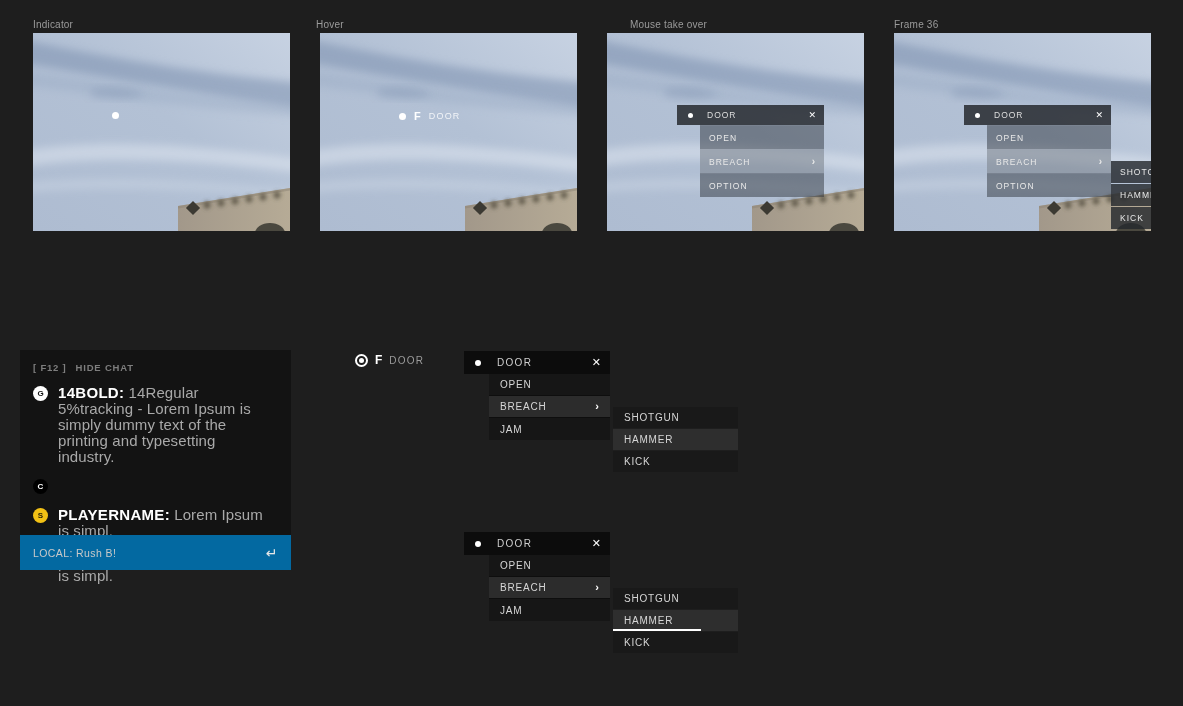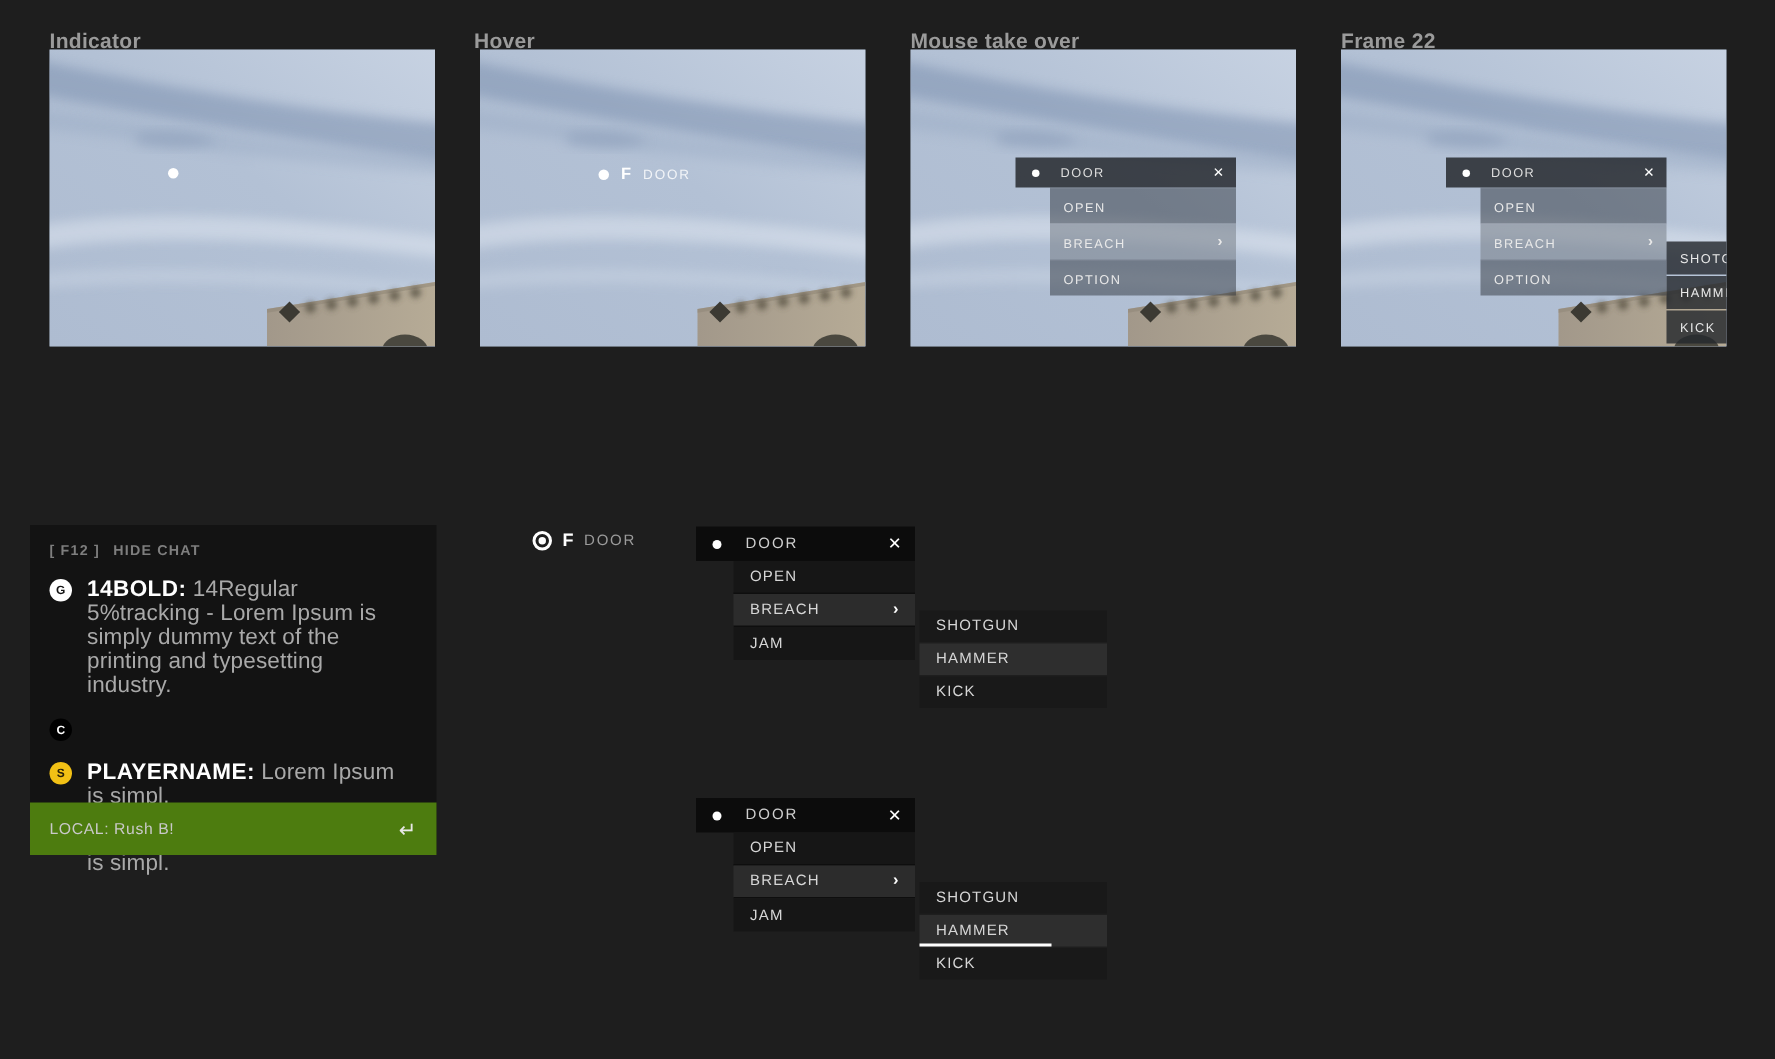--- a/index.html
+++ b/index.html
@@ -1,21 +1,21 @@
 <!DOCTYPE html>
 <html><head>
 <meta charset="utf-8">
 <style>
   * { margin:0; padding:0; box-sizing:border-box; }
   html,body { background:#1e1e1e; }
   .canvas { position:relative; width:1183px; height:706px; background:#1e1e1e;
             font-family:"Liberation Sans",sans-serif; overflow:hidden; }
 
   
-  .frame-label { position:absolute; top:19px; font-size:14px; color:#9b9b9b; letter-spacing:.2px;font-weight:bold; }
+  .frame-label { position:absolute; top:19px; font-size:10px; color:#9b9b9b; letter-spacing:.2px; }
   .frame { position:absolute; top:33px; width:257px; height:198px; overflow:hidden; background:#aebdd2; }
   .sky { position:absolute; left:0; top:0; display:block; }
 
   .dot { position:absolute; left:79px; top:79px; width:7px; height:7px; border-radius:50%; background:#fff; }
   .hover-hint { position:absolute; left:79px; top:76px; height:14px; display:flex; align-items:center; gap:8px; }
   .hover-hint .hdot { width:7px; height:7px; border-radius:50%; background:#fff; }
   .hover-hint .key { color:#fff; font-weight:bold; font-size:11px; }
   .hover-hint .target { color:rgba(255,255,255,.82); font-size:9px; letter-spacing:1.2px; }
 
   
@@ -60,21 +60,21 @@
   
   .chat { position:absolute; left:20px; top:350px; width:271px; height:220px; background:#131313; }
   .chat-header { display:flex; gap:9px; padding:12px 13px 0; font-size:9.5px; font-weight:bold;
                  color:#7e7e7e; letter-spacing:.8px; }
   .chat-msgs { padding:12px 13px 0; }
   .chat-msg { display:flex; gap:10px; margin-bottom:13px; }
   .badge { flex:0 0 auto; width:15px; height:15px; border-radius:50%; font-size:8px; font-weight:bold;
            display:flex; align-items:center; justify-content:center; margin-top:1px; }
   .chat-text { font-size:15px; line-height:16px; color:#a9a9a9; letter-spacing:.1px; width:218px; }
   .chat-text .name { color:#fff; font-weight:bold; letter-spacing:.3px; }
-  .chat-input { position:absolute; left:0; right:0; bottom:0; height:35px; background:#4d7c0f;
+  .chat-input { position:absolute; left:0; right:0; bottom:0; height:35px; background:#0369a1;
                 display:flex; align-items:center; padding:0 13px; font-size:10.5px; color:#c9c9c9; letter-spacing:.4px; }
   .enter-icon { margin-left:auto; color:#e8e8e8; font-size:14px; line-height:1; }
 </style>
 </head>
 <body>
 
 <svg width="0" height="0" style="position:absolute" aria-hidden="true">
   <defs>
     <linearGradient id="skyg" x1="0" y1="1" x2="1" y2="0">
       <stop offset="0" stop-color="#aebcd1"></stop>
@@ -113,22 +113,22 @@
       </g>
       <ellipse cx="237" cy="200" rx="15" ry="10" fill="#4a483f"></ellipse>
     </g>
   </defs>
 </svg>
 
 <div class="canvas">
 
   <div class="frame-label" style="left:33px">Indicator</div>
   <div class="frame-label" style="left:316px">Hover</div>
-  <div class="frame-label" style="left:607px">Mouse take over</div>
-  <div class="frame-label" style="left:894px">Frame 22</div>
+  <div class="frame-label" style="left:630px">Mouse take over</div>
+  <div class="frame-label" style="left:894px">Frame 36</div>
 
   <div class="frame" style="left:33px">
     <svg class="sky" width="257" height="198" viewBox="0 0 257 198">
         <use href="#skyscene"></use>
       </svg>
     <div class="dot"></div>
   </div>
 
   <div class="frame" style="left:320px">
     <svg class="sky" width="257" height="198" viewBox="0 0 257 198">

